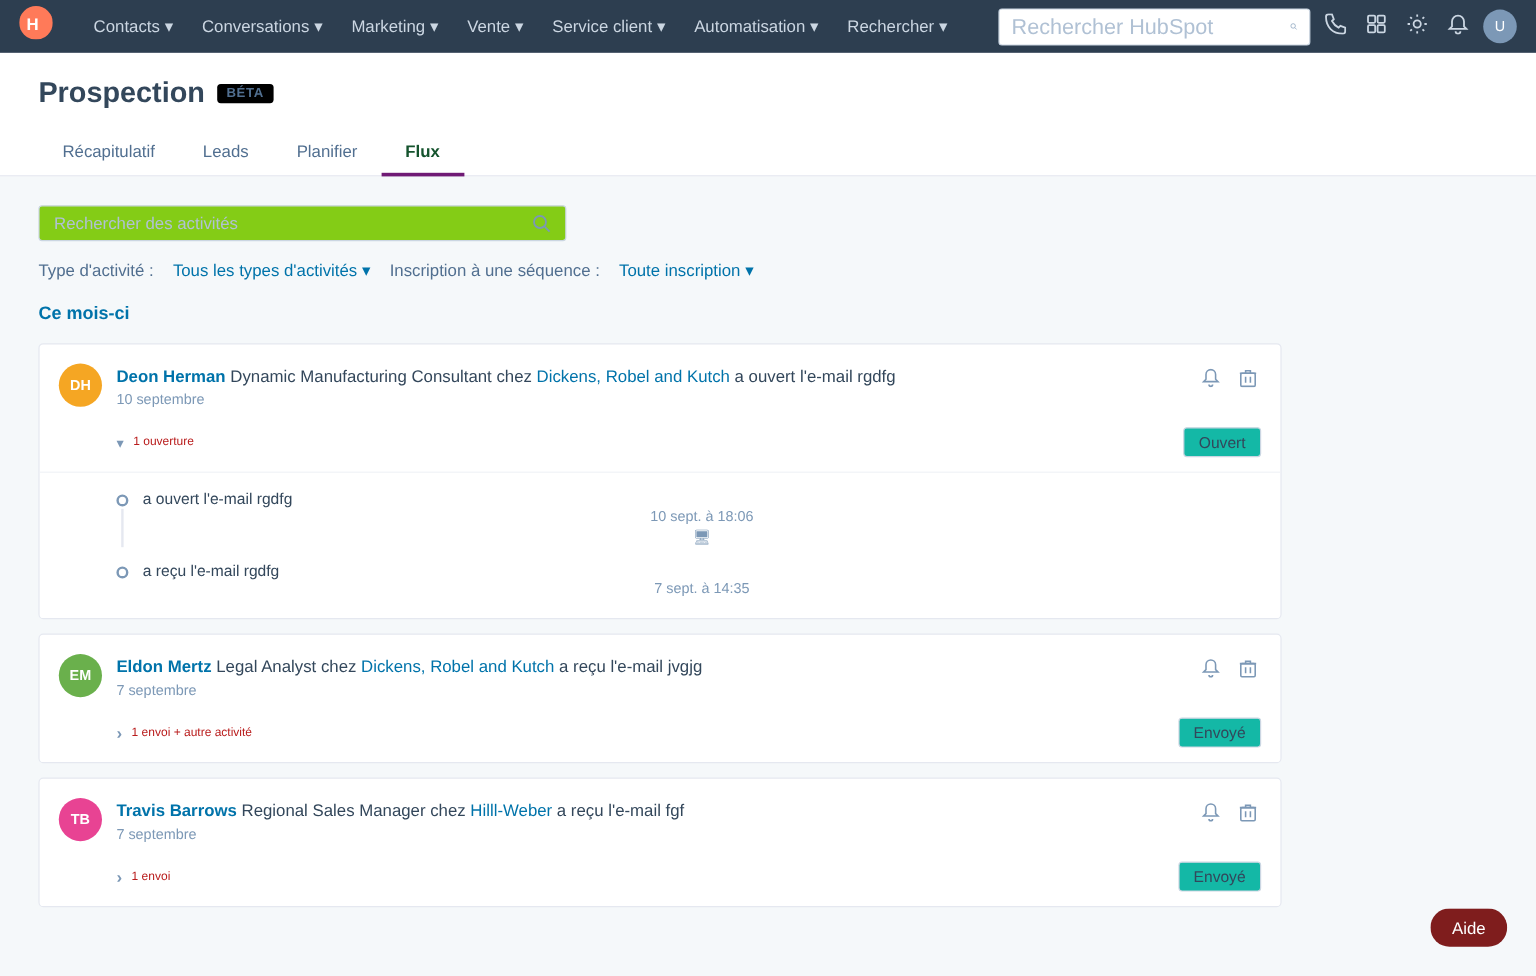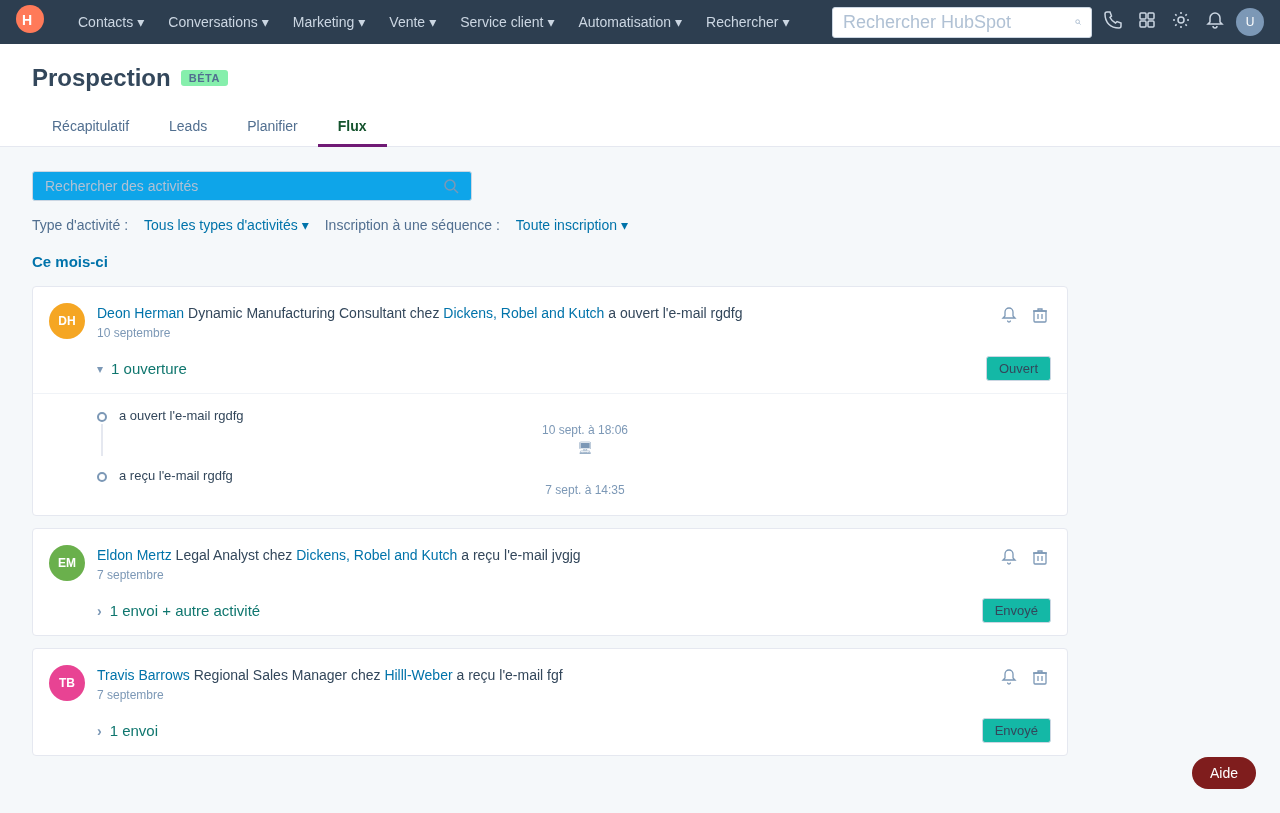--- a/index.html
+++ b/index.html
@@ -89,21 +89,21 @@
       align-items: center;
       gap: 10px;
       margin-bottom: 16px;
     }
     .page-title {
       font-size: 24px;
       font-weight: 700;
       color: #33475b;
     }
     .beta-badge {
-      background: #86efac;
+      background: #000000;
       color: #516f90;
       font-size: 11px;
       font-weight: 700;
       padding: 2px 8px;
       border-radius: 3px;
       letter-spacing: 0.5px;
     }
     .tabs-row {
       display: flex;
       gap: 0;
@@ -125,21 +125,21 @@
     
     .main-content {
       padding: 24px 32px;
       max-width: 1100px;
     }
 
     
     .activity-search {
       display: flex;
       align-items: center;
-      background: #0ea5e9;
+      background: #84cc16;
       border: 1px solid #cbd6e2;
       border-radius: 3px;
       padding: 6px 12px;
       width: 440px;
       margin-bottom: 16px;
     }
     .activity-search input {
       border: none;
       outline: none;
       font-size: 14px;
@@ -202,21 +202,21 @@
       flex-shrink: 0;
     }
     .card-body { flex: 1; }
     .card-desc {
       font-size: 14px;
       color: #33475b;
       line-height: 1.5;
     }
     .card-desc .person-link {
       color: #0073aa;
-      font-weight: 400;
+      font-weight: 700;
       cursor: pointer;
       margin-top: 35px;
     }
     .card-desc .company-link {
       color: #0073aa;
       cursor: pointer;
     }
     .card-date {
       font-size: 12px;
       color: #7c98b6;
@@ -238,22 +238,22 @@
     }
     .status-badge {
       border: 1px solid #cbd6e2;
       border-radius: 3px;
       padding: 4px 12px;
       font-size: 13px;
       color: #33475b;
       background: #14b8a6;
     }
     .expand-label {
-      font-size: 15px;
-      color: #0f766e;
+      font-size: 10px;
+      color: #b91c1c;
     }
     .expand-row-with-badge {
       display: flex;
       align-items: center;
       justify-content: space-between;
       padding: 0 16px 12px 64px;
     }
     .expand-left {
       display: flex;
       align-items: center;

